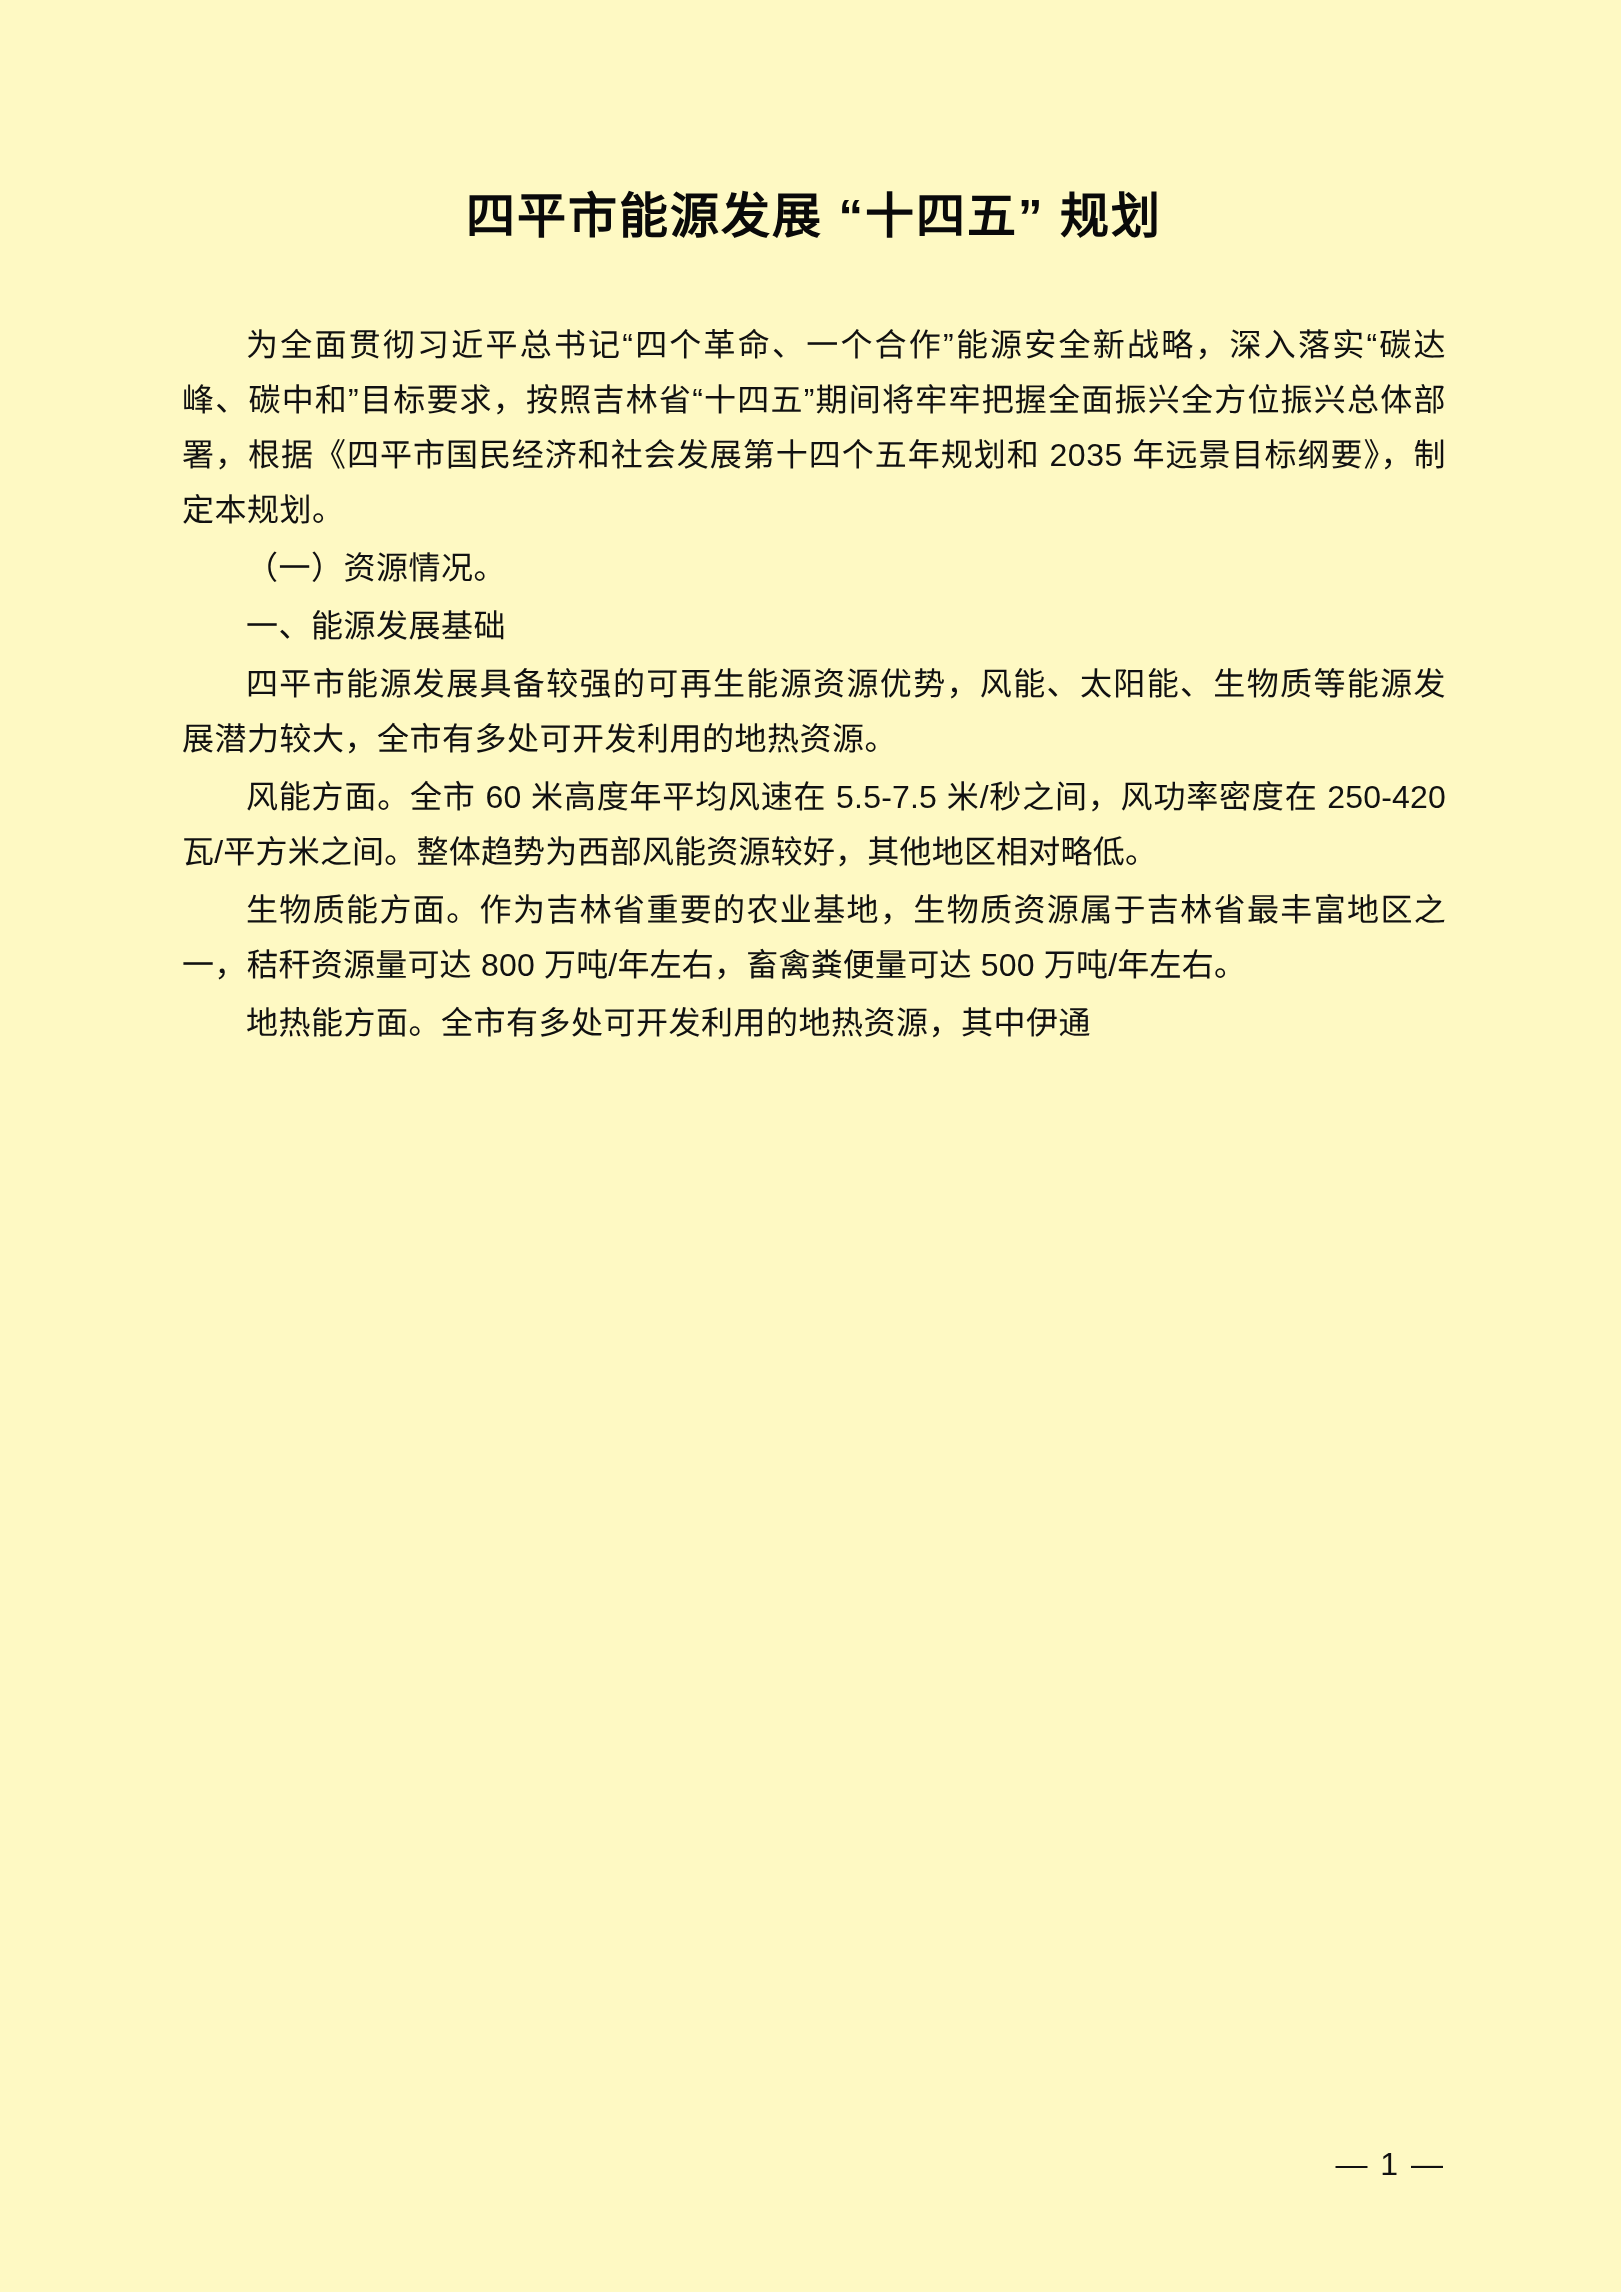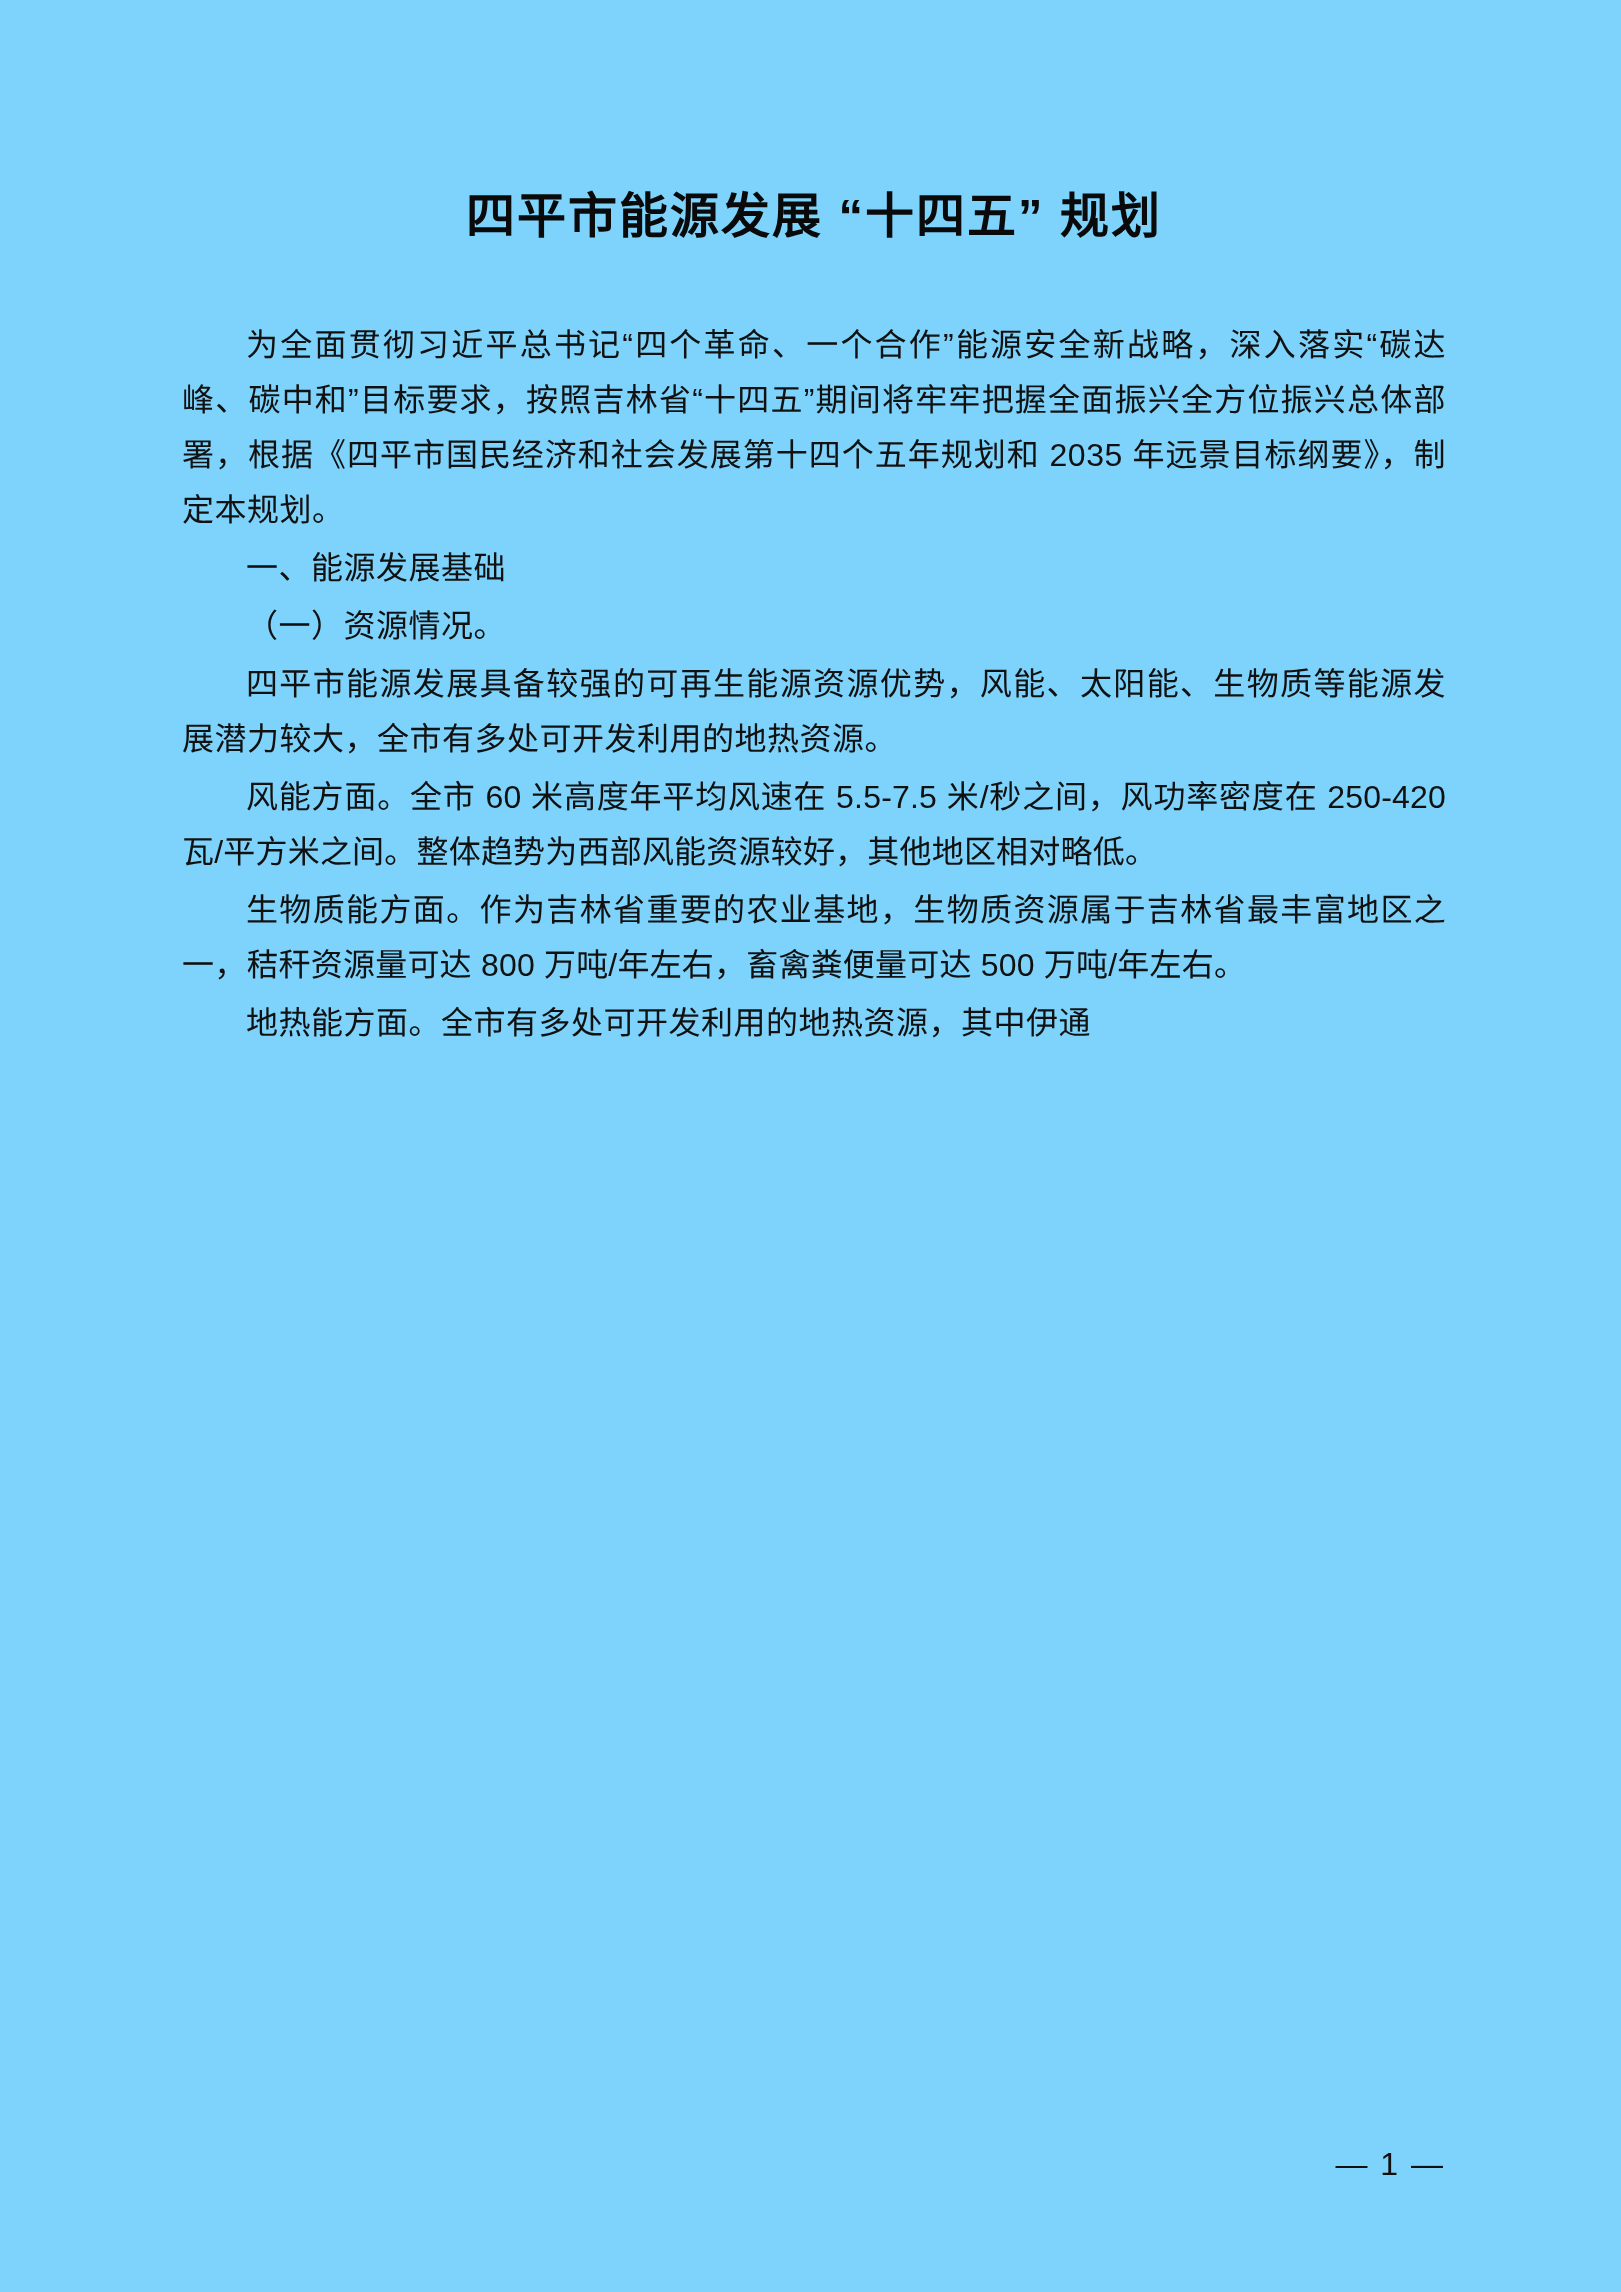--- a/index.html
+++ b/index.html
@@ -10,21 +10,21 @@
   }
   body {
     font-family: "Liberation Serif", "DejaVu Serif", serif;
     color: #000000;
   }
   .page {
     position: relative;
     width: 1621px;
     height: 2293px;
     margin: 0 auto;
-    background: #7dd3fc;
+    background: #fef9c3;
     box-sizing: border-box;
     padding: 12px;
     overflow: hidden;
   }
   .content {
     position: absolute;
     left: 182px;
     top: 186px;
     width: 1264px;
   }
@@ -65,23 +65,23 @@
 </head>
 <body>
 
 <div class="page">
   <div class="content">
 
     <h1 class="doc-title">四平市能源发展 “十四五” 规划</h1>
 
     <p class="para">为全面贯彻习近平总书记“四个革命、一个合作”能源安全新战略，深入落实“碳达峰、碳中和”目标要求，按照吉林省“十四五”期间将牢牢把握全面振兴全方位振兴总体部署，根据《四平市国民经济和社会发展第十四个五年规划和 2035 年远景目标纲要》，制定本规划。</p>
 
+    <p class="para">（一）资源情况。</p>
+
     <p class="para">一、能源发展基础</p>
-
-    <p class="para">（一）资源情况。</p>
 
     <p class="para">四平市能源发展具备较强的可再生能源资源优势，风能、太阳能、生物质等能源发展潜力较大，全市有多处可开发利用的地热资源。</p>
 
     <p class="para loose">风能方面。全市 60 米高度年平均风速在 5.5-7.5 米/秒之间，风功率密度在 250-420 瓦/平方米之间。整体趋势为西部风能资源较好，其他地区相对略低。</p>
 
 
     <p class="para loose">生物质能方面。作为吉林省重要的农业基地，生物质资源属于吉林省最丰富地区之一，秸秆资源量可达 800 万吨/年左右，畜禽粪便量可达 500 万吨/年左右。</p>
 
     <p class="para">地热能方面。全市有多处可开发利用的地热资源，其中伊通</p>
 

